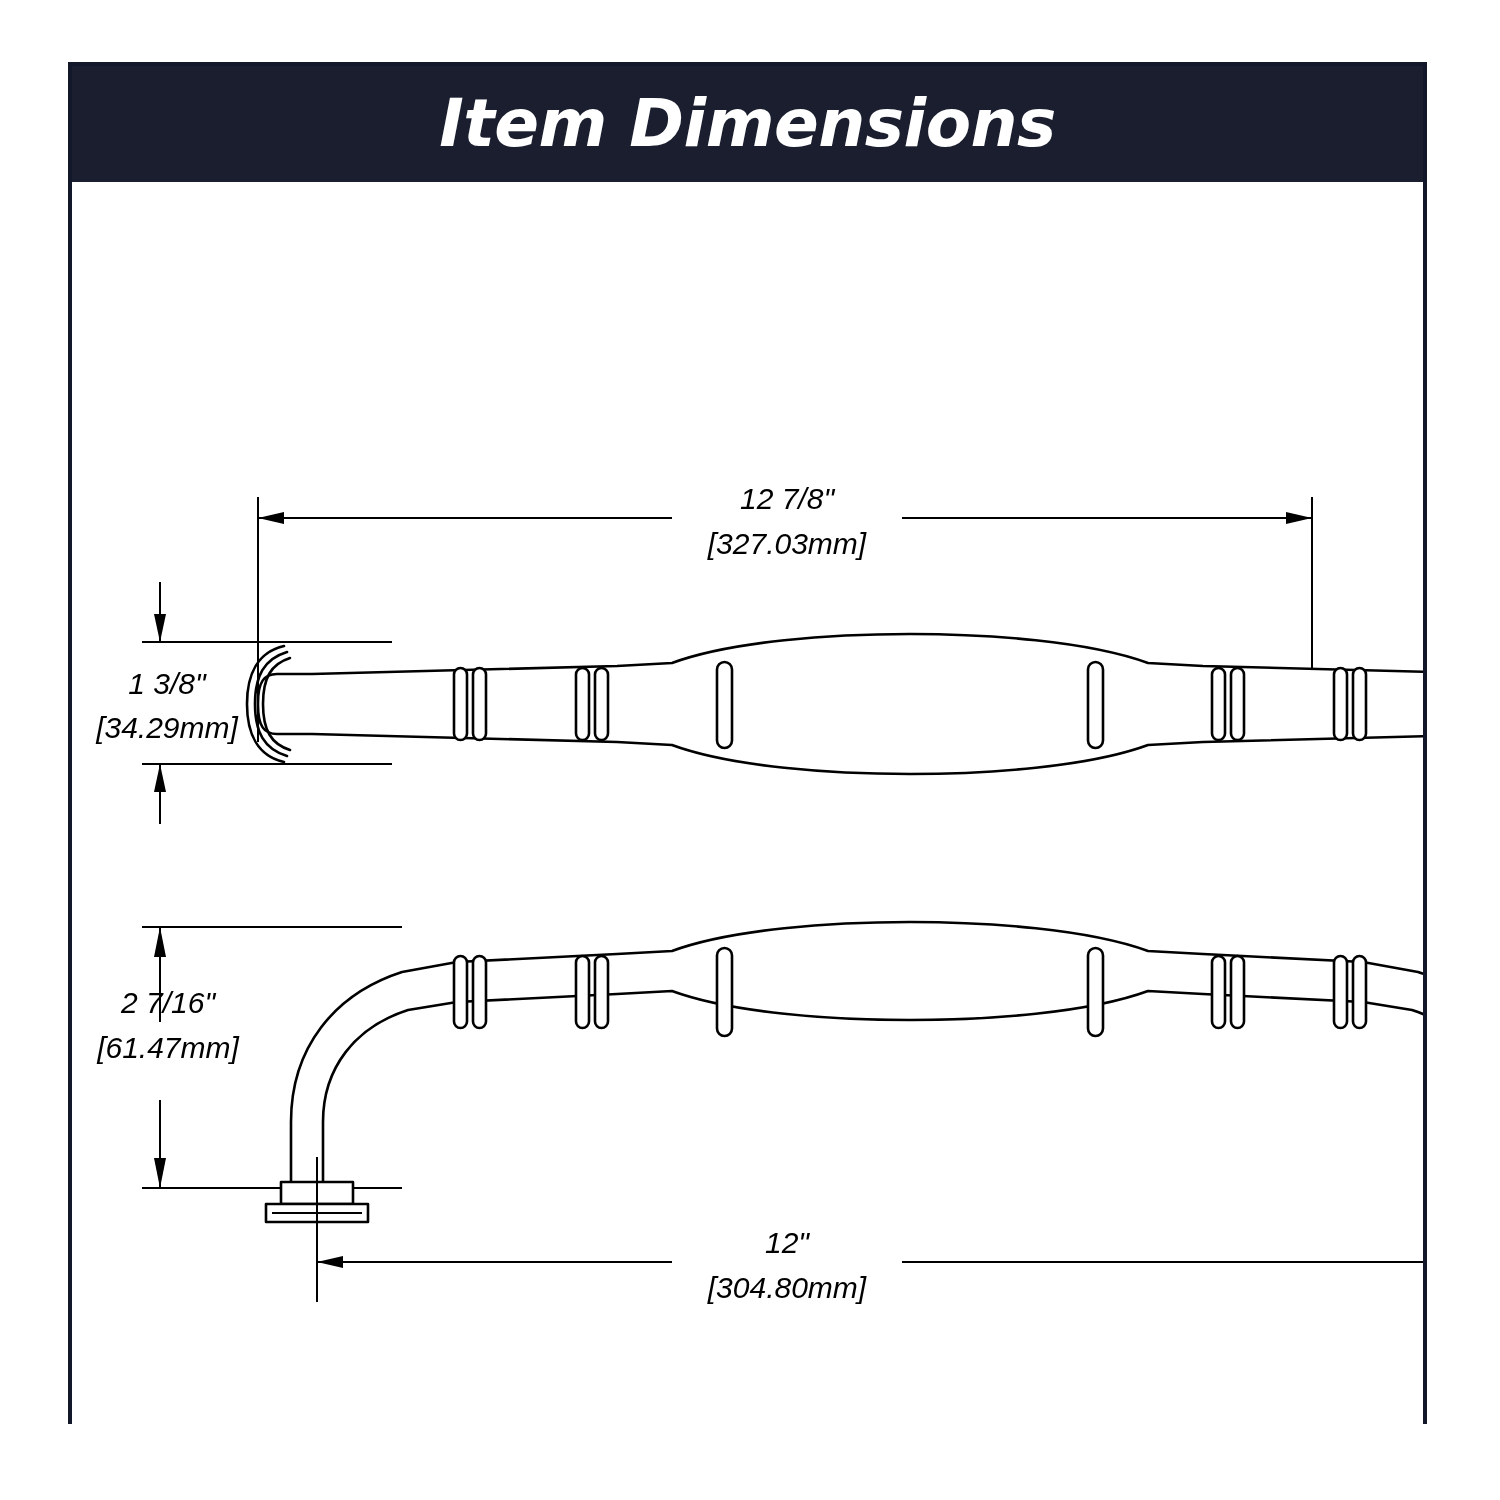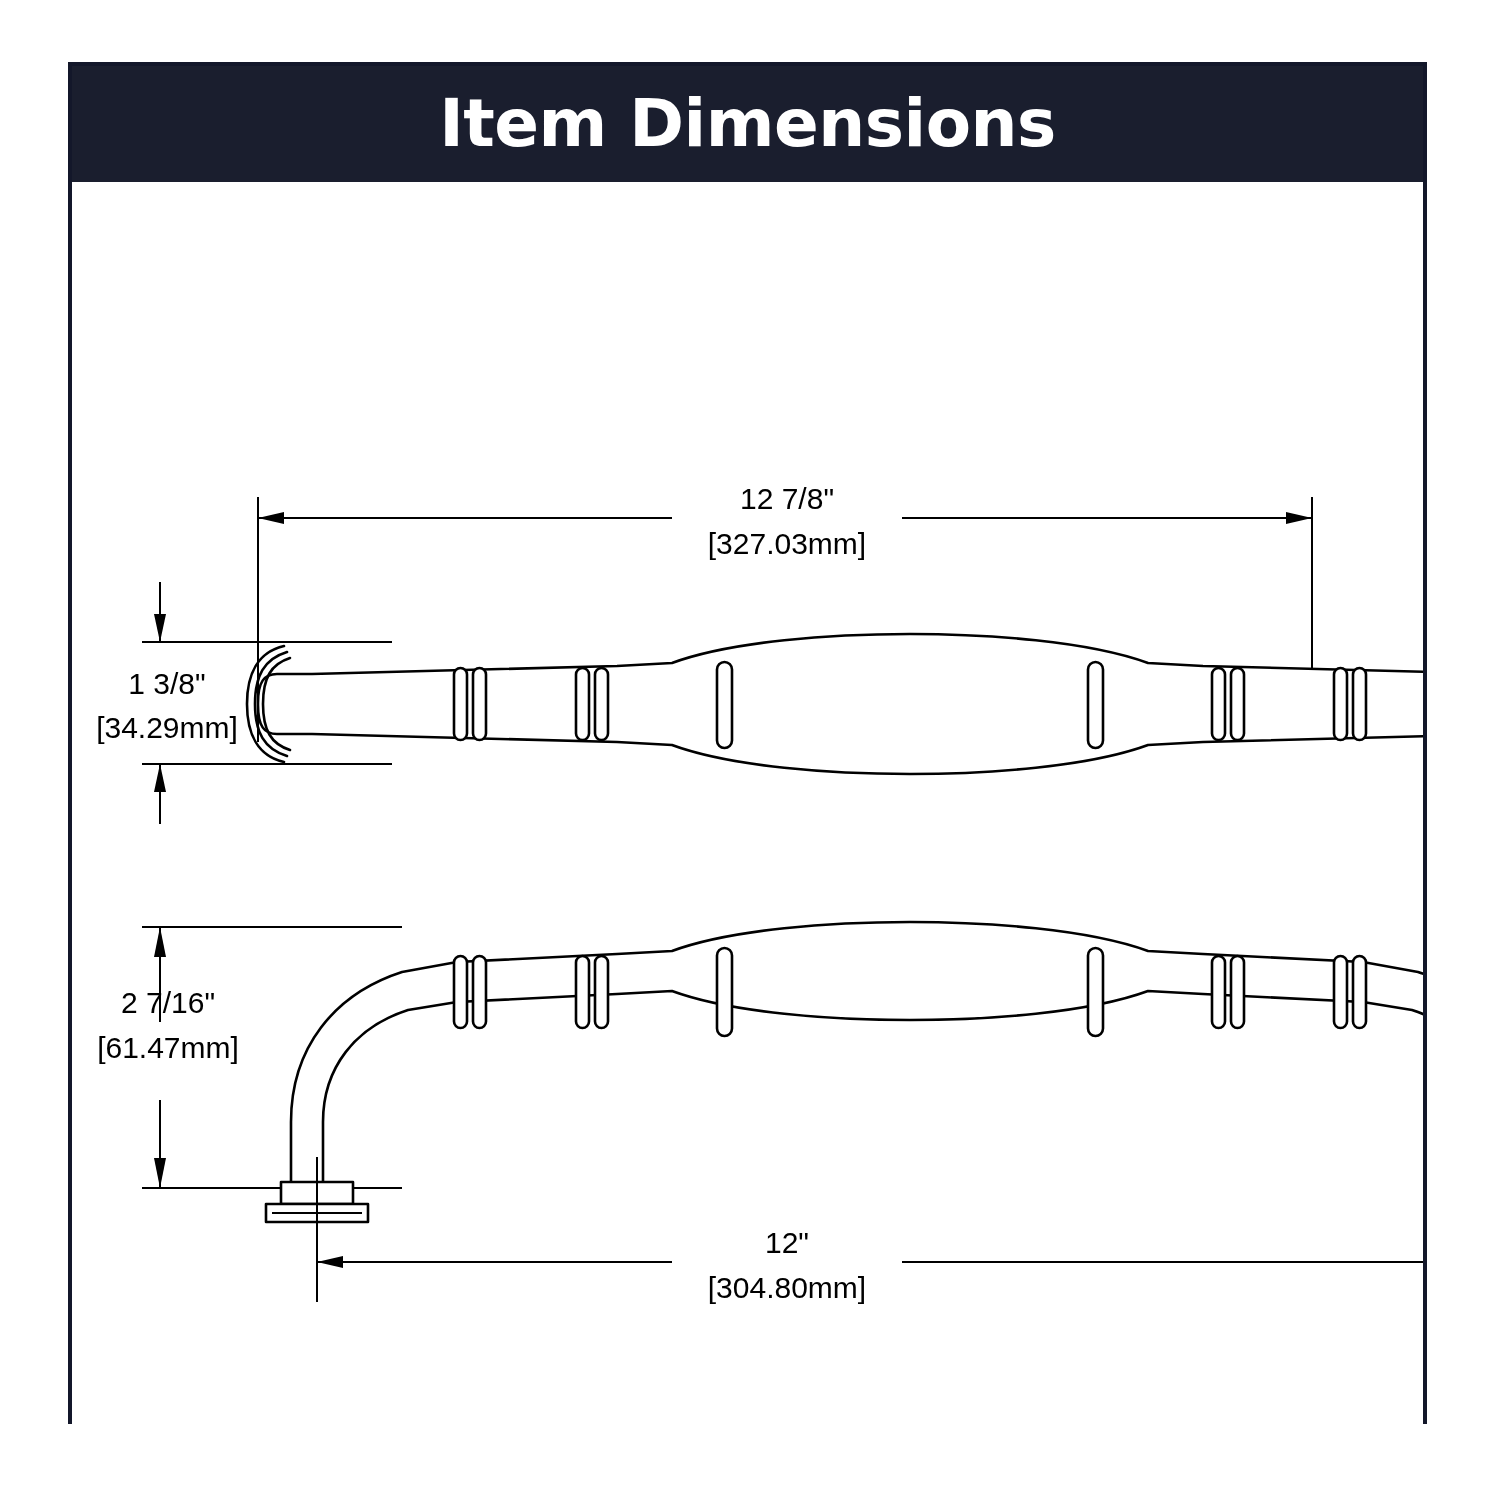--- a/index.html
+++ b/index.html
@@ -11,20 +11,21 @@
     width: 1500px;
     height: 1500px;
     font-family: "Liberation Sans", sans-serif;
     overflow: hidden;
   }
   #page {
     position: relative;
     width: 1220px;
     height: 1500px;
     background: #ffffff;
+    font-style: italic;
   }
   #frame {
     position: absolute;
     left: 68px;
     top: 62px;
     width: 1359px;
     height: 1362px;
     border: 4px solid #13172a;
     box-sizing: border-box;
     background: #ffffff;

